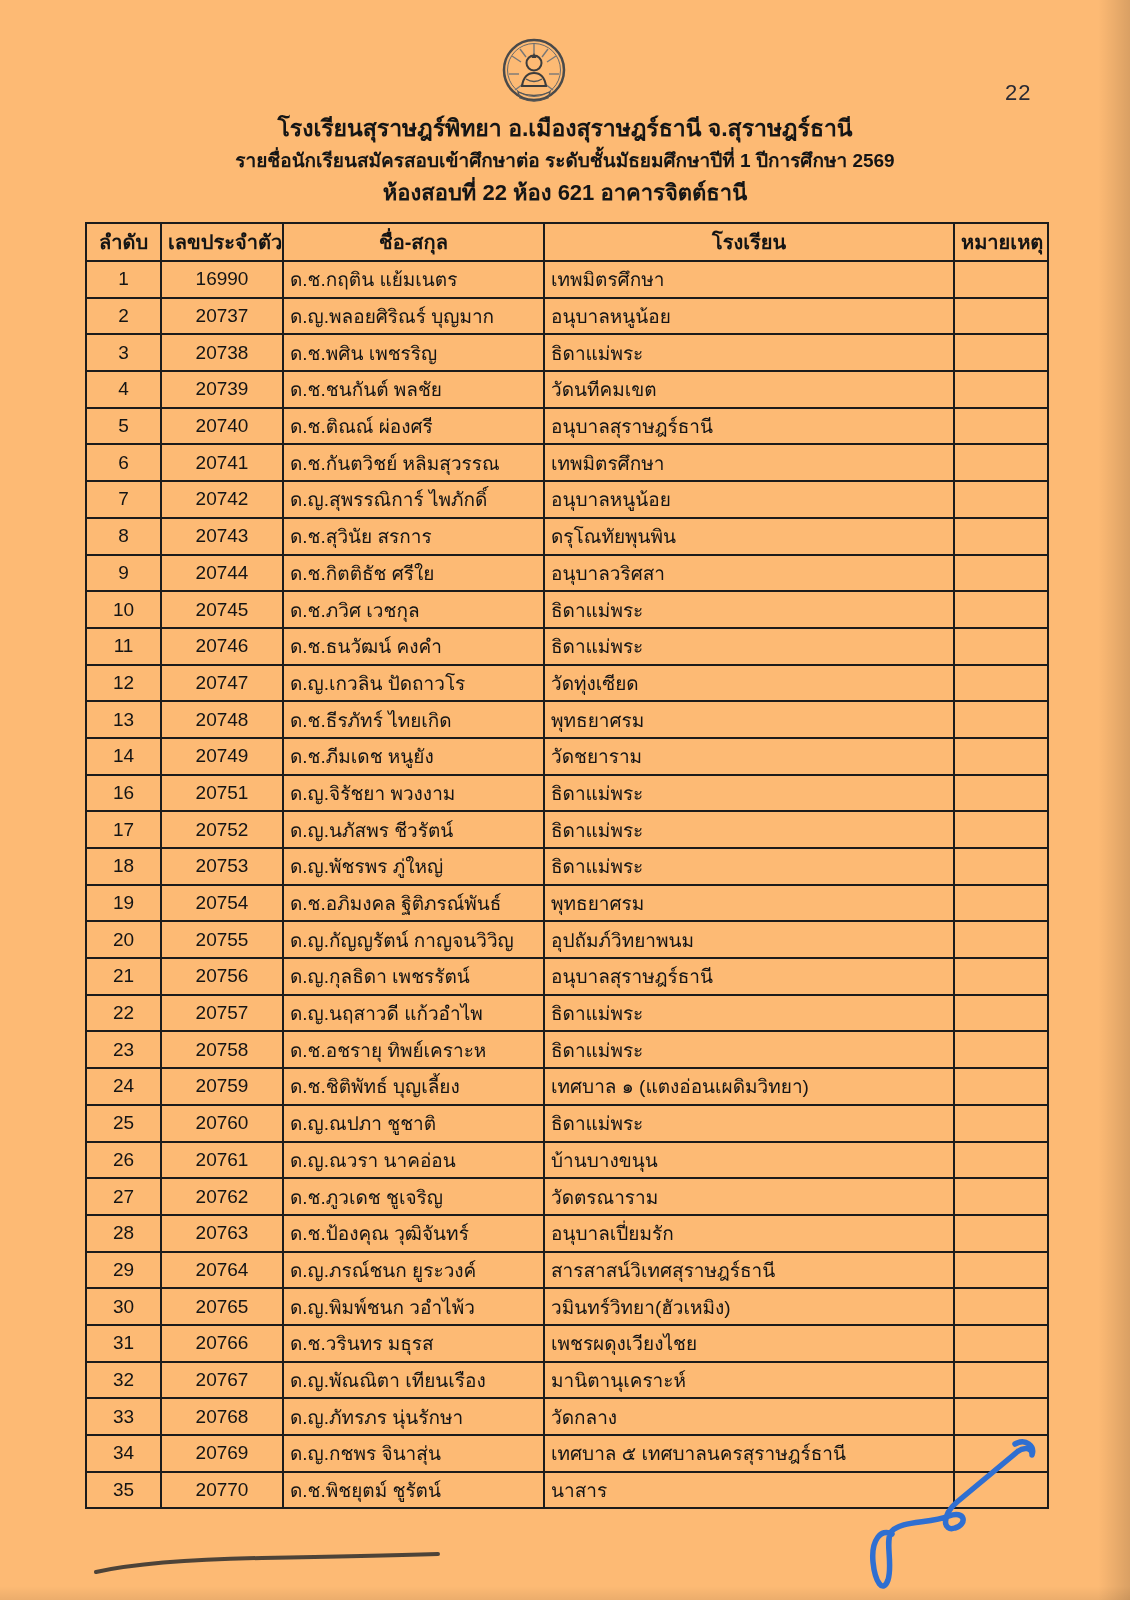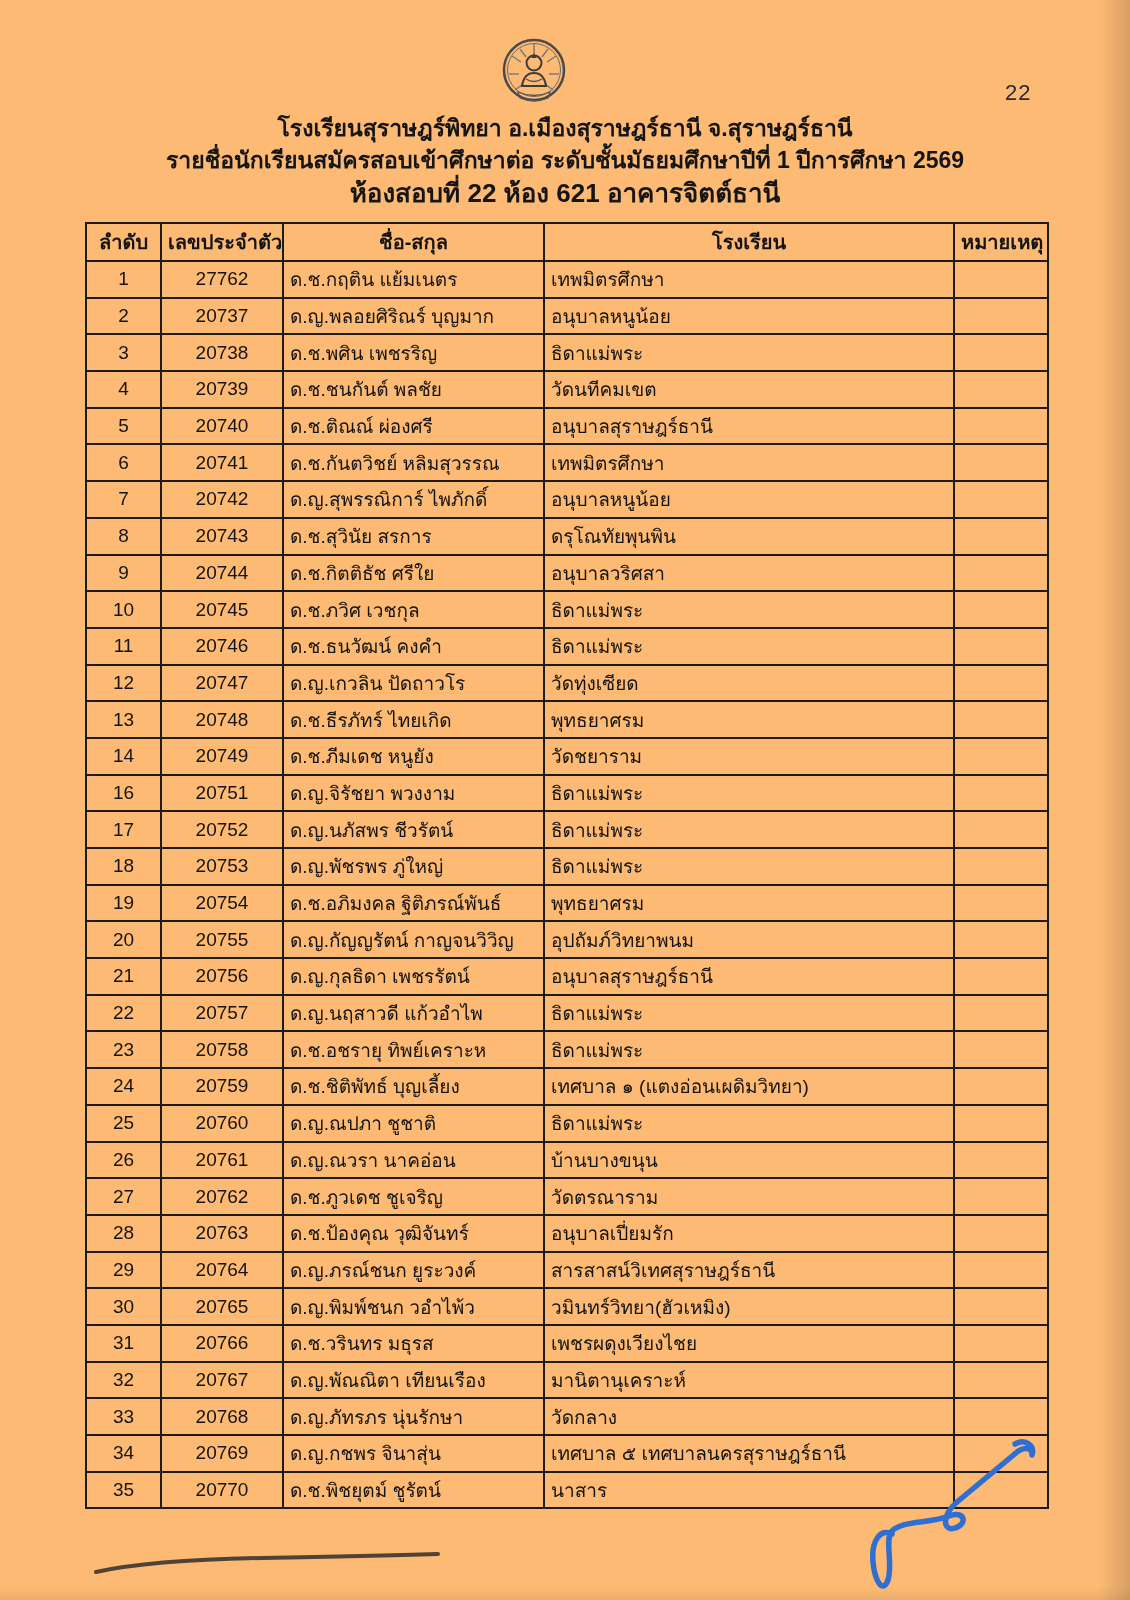--- a/index.html
+++ b/index.html
@@ -34,22 +34,22 @@
   .crest{
     position:absolute;top:36px;left:500px;width:68px;height:72px;
   }
   .title-block{
     position:absolute;top:112px;left:0;width:1130px;text-align:center;
   }
   .title-line{
     font-weight:bold;color:#151515;
   }
   .title-1{font-size:23px;line-height:32px;text-align:center;}
-  .title-2{font-size:23px;line-height:33px;}
-  .title-3{font-size:26px;line-height:32px;}
+  .title-2{font-size:19px;line-height:33px;}
+  .title-3{font-size:22px;line-height:32px;}
 
   table.roster{
     position:absolute;top:222px;left:85px;
     width:962px;
     border-collapse:collapse;
     table-layout:fixed;
     background:transparent;
   }
   table.roster th, table.roster td{
     border:2px solid #1c1c1c;
@@ -131,21 +131,21 @@
         <th>ลำดับ</th>
         <th>เลขประจำตัว</th>
         <th>ชื่อ-สกุล</th>
         <th>โรงเรียน</th>
         <th>หมายเหตุ</th>
       </tr>
     </thead>
     <tbody>
     <tr>
       <td class="cell-no">1</td>
-      <td class="cell-id">27762</td>
+      <td class="cell-id">16990</td>
       <td class="cell-name">ด.ช.กฤติน แย้มเนตร</td>
       <td class="cell-school">เทพมิตรศึกษา</td>
       <td class="cell-note"></td>
     </tr>
 
     <tr>
       <td class="cell-no">2</td>
       <td class="cell-id">20737</td>
       <td class="cell-name">ด.ญ.พลอยศิริณร์ บุญมาก</td>
       <td class="cell-school">อนุบาลหนูน้อย</td>

